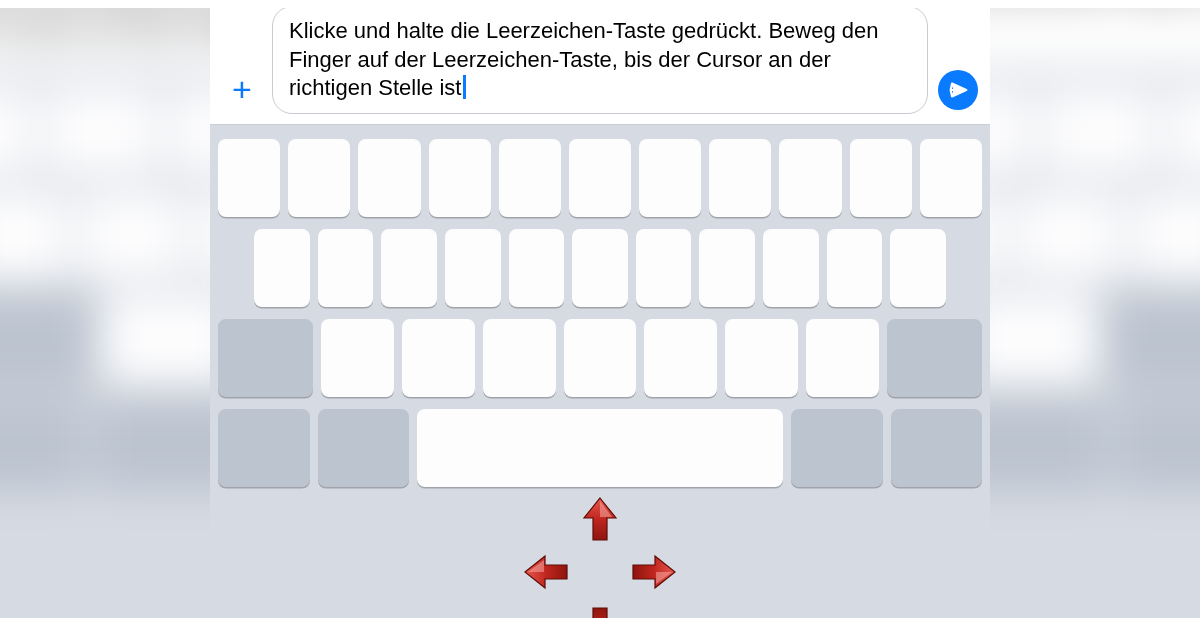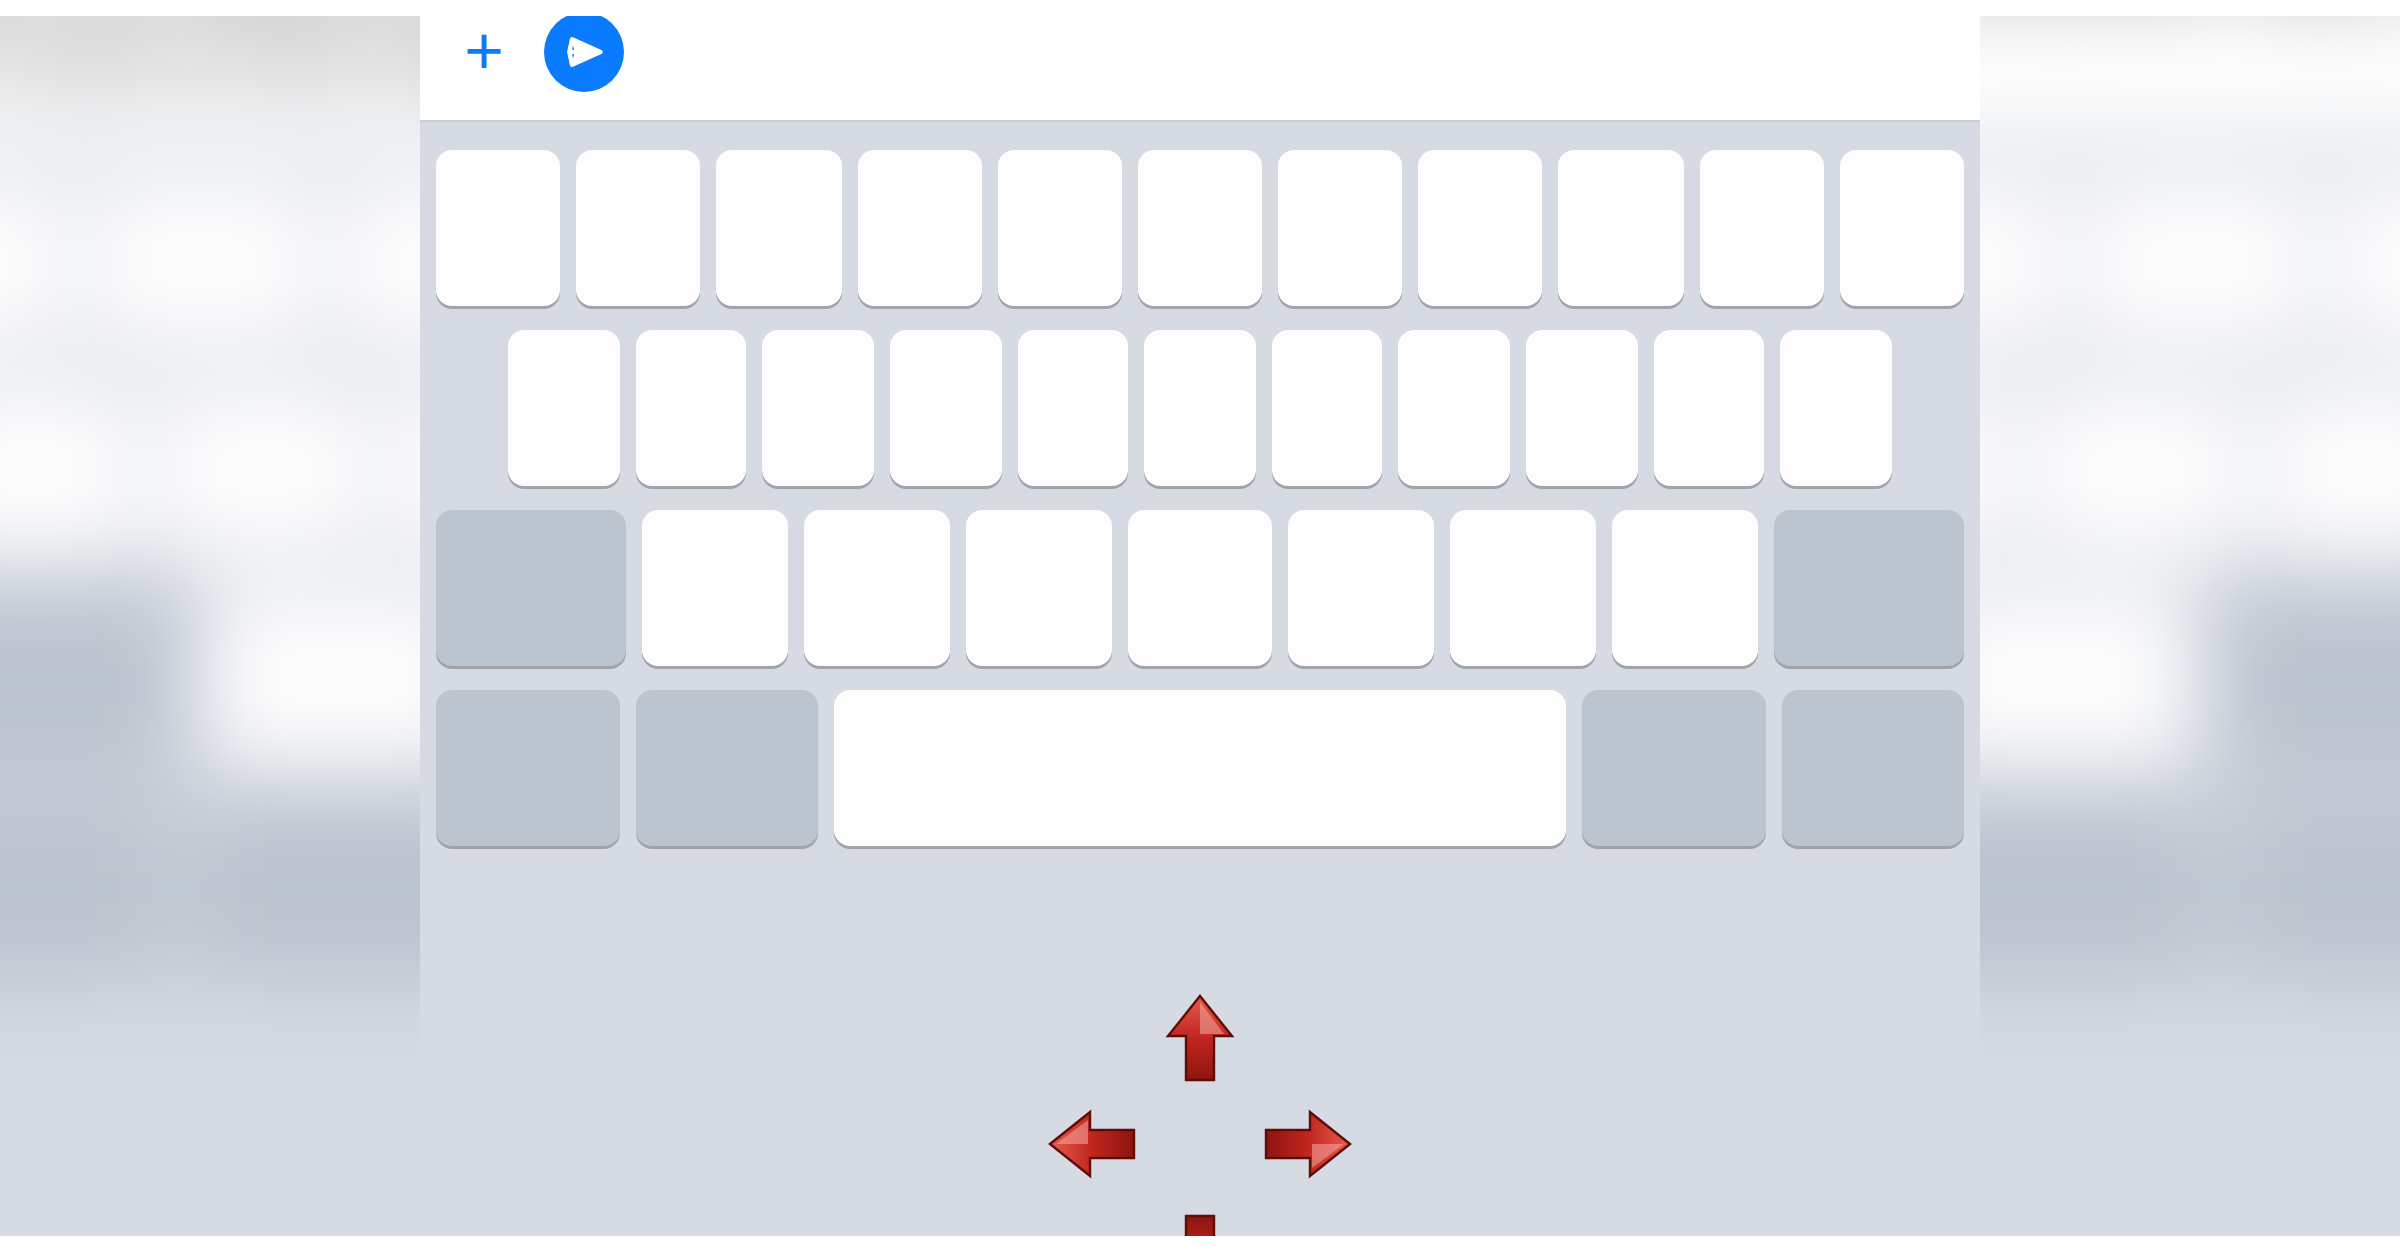--- a/index.html
+++ b/index.html
@@ -232,20 +232,23 @@
     </div>
   </div>
 </div>
 
 <div class="fg-layer">
   <div class="phone">
     <div class="compose">
       <div class="add-btn">
         <span>+</span>
       </div>
+      <div class="text-bubble">
+        <span>Klicke und halte die Leerzeichen-Taste gedrückt. Beweg den Finger auf der Leerzeichen-Taste, bis der Cursor an der richtigen Stelle ist</span><span class="cursor"></span>
+      </div>
       <div class="send-btn">
         <svg viewBox="0 0 24 24">
           <path d="M4 12l1.5-7L21 12 5.5 19 4 12zm0 0h9" fill="none" stroke="#fff" stroke-width="2.4" stroke-linejoin="round" stroke-linecap="round"></path>
           <path d="M5 5l16 7-16 7 2-7-2-7z" fill="#fff"></path>
         </svg>
       </div>
     </div>
 
     <div class="keyboard">
       <div class="krow r1">

